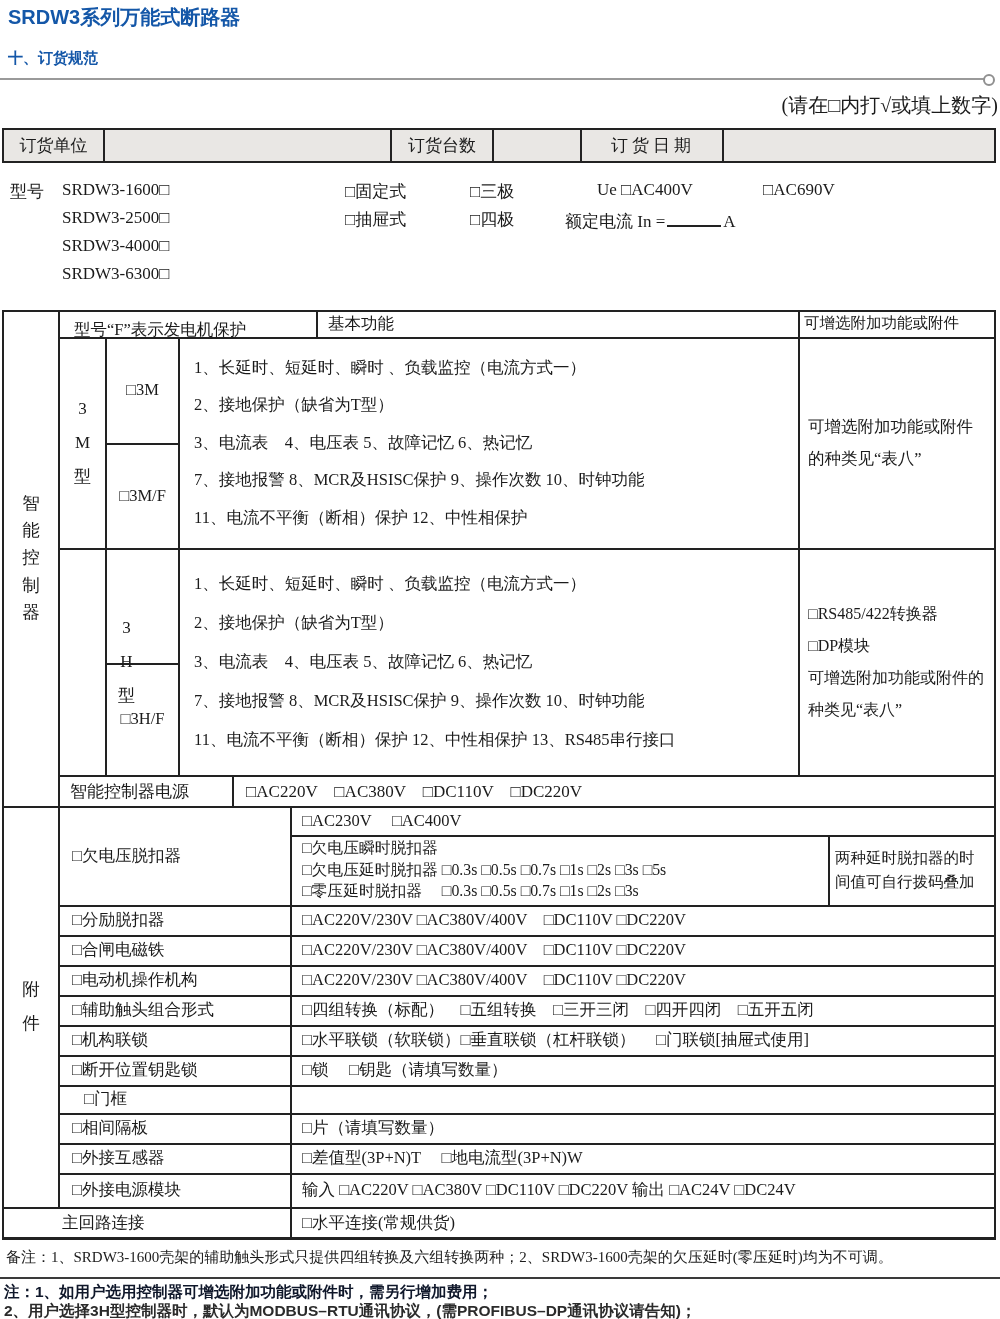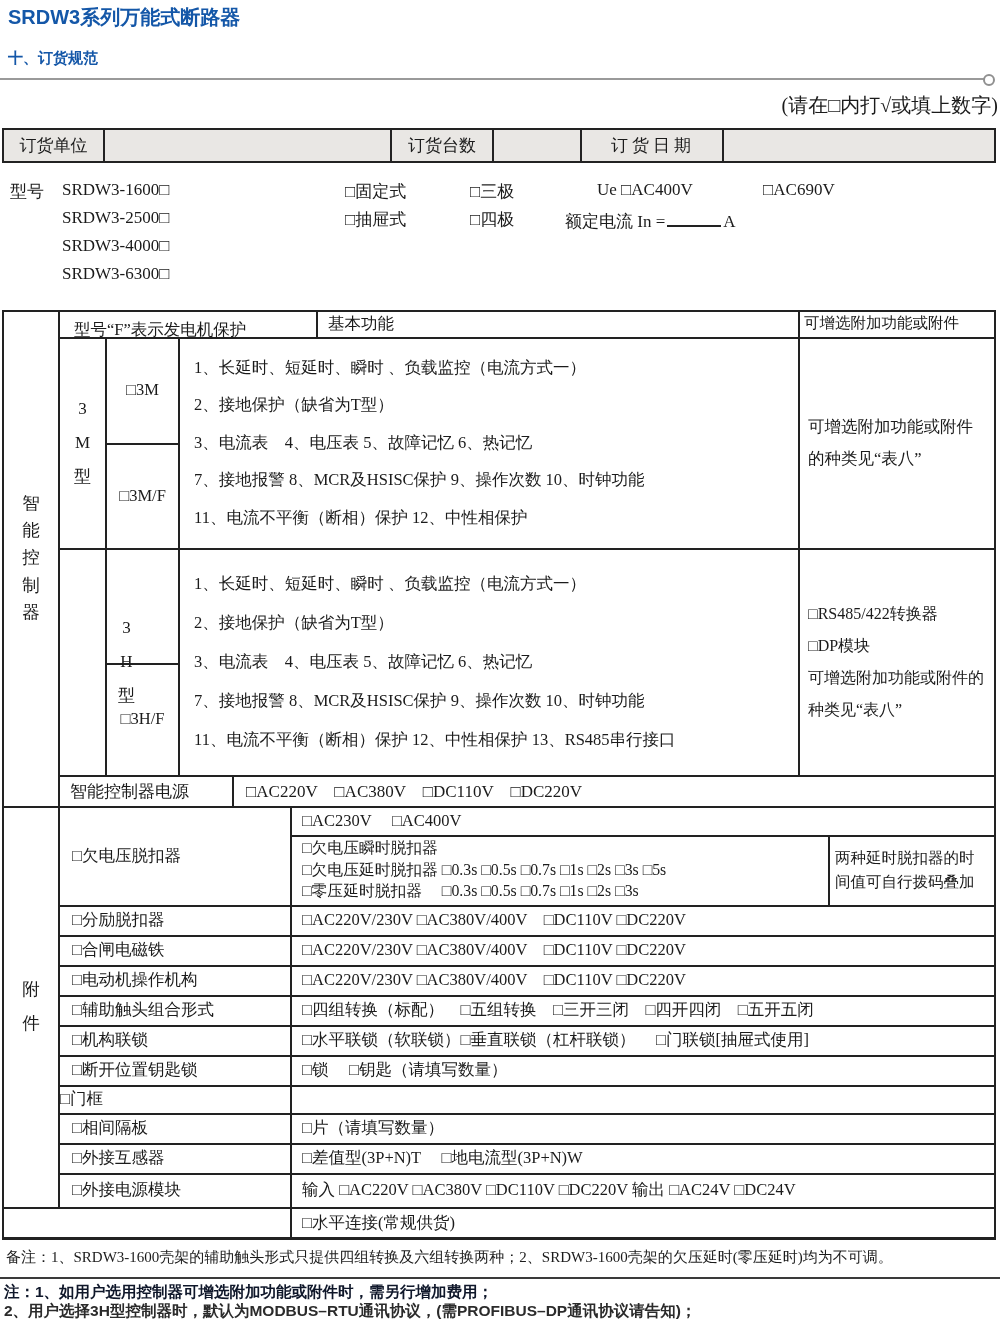--- a/index.html
+++ b/index.html
@@ -173,32 +173,33 @@
 
   <div class="cell" style="left:60px;top:997px;width:228px;height:26px;padding-left:12px;">□辅助触头组合形式</div>
   <div class="cell" style="left:292px;top:997px;width:702px;height:26px;padding-left:10px;">□四组转换（标配）　□五组转换　□三开三闭　□四开四闭　□五开五闭</div>
 
   <div class="cell" style="left:60px;top:1027px;width:228px;height:26px;padding-left:12px;">□机构联锁</div>
   <div class="cell" style="left:292px;top:1027px;width:702px;height:26px;padding-left:10px;">□水平联锁（软联锁）□垂直联锁（杠杆联锁）　 □门联锁[抽屉式使用]</div>
 
   <div class="cell" style="left:60px;top:1057px;width:228px;height:26px;padding-left:12px;">□断开位置钥匙锁</div>
   <div class="cell" style="left:292px;top:1057px;width:702px;height:26px;padding-left:10px;">□锁　 □钥匙（请填写数量）</div>
 
-  <div class="cell" style="left:44px;top:1087px;width:228px;height:24px;padding-left:16px;">□门框</div>
+  <div class="cell" style="left:60px;top:1087px;width:228px;height:24px;padding-left:24px;">□门框</div>
   <div class="cell" style="left:292px;top:1087px;width:702px;height:24px;padding-left:10px;"></div>
 
   <div class="cell" style="left:60px;top:1115px;width:228px;height:26px;padding-left:12px;">□相间隔板</div>
   <div class="cell" style="left:292px;top:1115px;width:702px;height:26px;padding-left:10px;">□片（请填写数量）</div>
 
   <div class="cell" style="left:60px;top:1145px;width:228px;height:26px;padding-left:12px;">□外接互感器</div>
   <div class="cell" style="left:292px;top:1145px;width:702px;height:26px;padding-left:10px;">□差值型(3P+N)T　 □地电流型(3P+N)W</div>
 
   <div class="cell" style="left:60px;top:1175px;width:228px;height:30px;padding-left:12px;">□外接电源模块</div>
   <div class="cell" style="left:292px;top:1175px;width:702px;height:30px;padding-left:10px;">输入 □AC220V □AC380V □DC110V □DC220V 输出 □AC24V □DC24V</div>
 
+  <div class="cell" style="left:4px;top:1209px;width:286px;height:28px;padding-left:58px;">主回路连接</div>
   <div class="cell" style="left:292px;top:1209px;width:702px;height:28px;padding-left:10px;">□水平连接(常规供货)</div>
 
   <div class="abs" style="left:6px;top:1248px;width:990px;font-size:15px;">备注：1、SRDW3-1600壳架的辅助触头形式只提供四组转换及六组转换两种；2、SRDW3-1600壳架的欠压延时(零压延时)均为不可调。</div>
   <div class="ln" style="left:0;top:1277px;width:1000px;height:2px;background:#3a3a3a;"></div>
   <div class="abs sans" style="left:4px;top:1282px;font-size:15.5px;font-weight:bold;color:#0f172a;">注：1、如用户选用控制器可增选附加功能或附件时，需另行增加费用；</div>
   <div class="abs sans" style="left:4px;top:1301px;font-size:15.5px;font-weight:bold;color:#2b2b2b;">2、用户选择3H型控制器时，默认为MODBUS–RTU通讯协议，(需PROFIBUS–DP通讯协议请告知)；</div>
 
 </div>
 
 </body></html>

